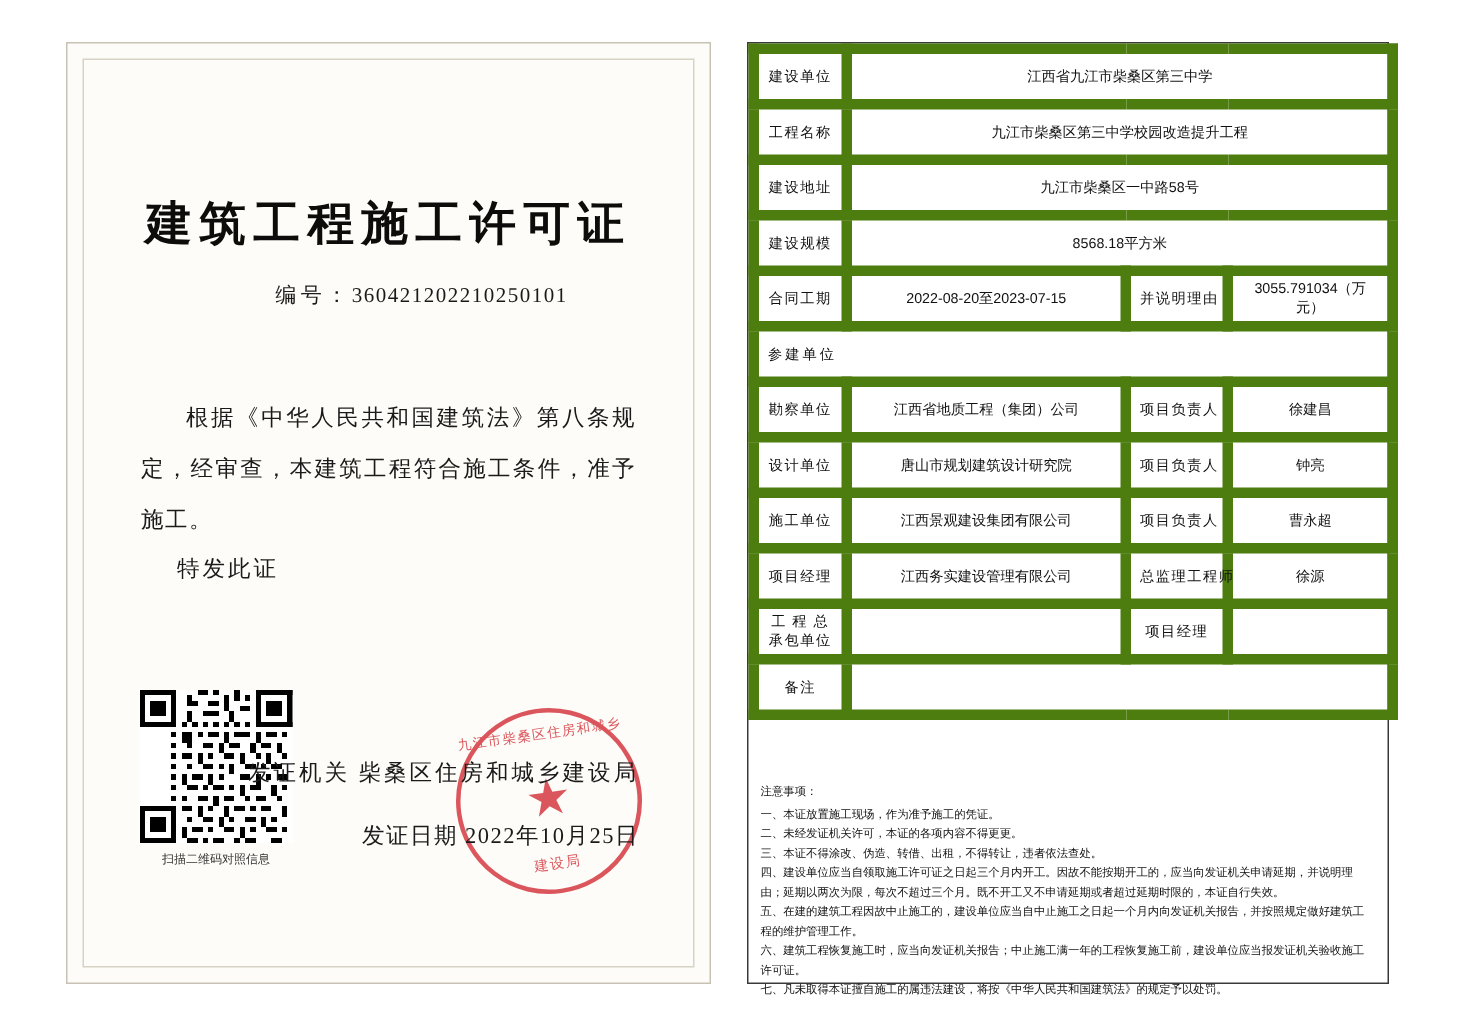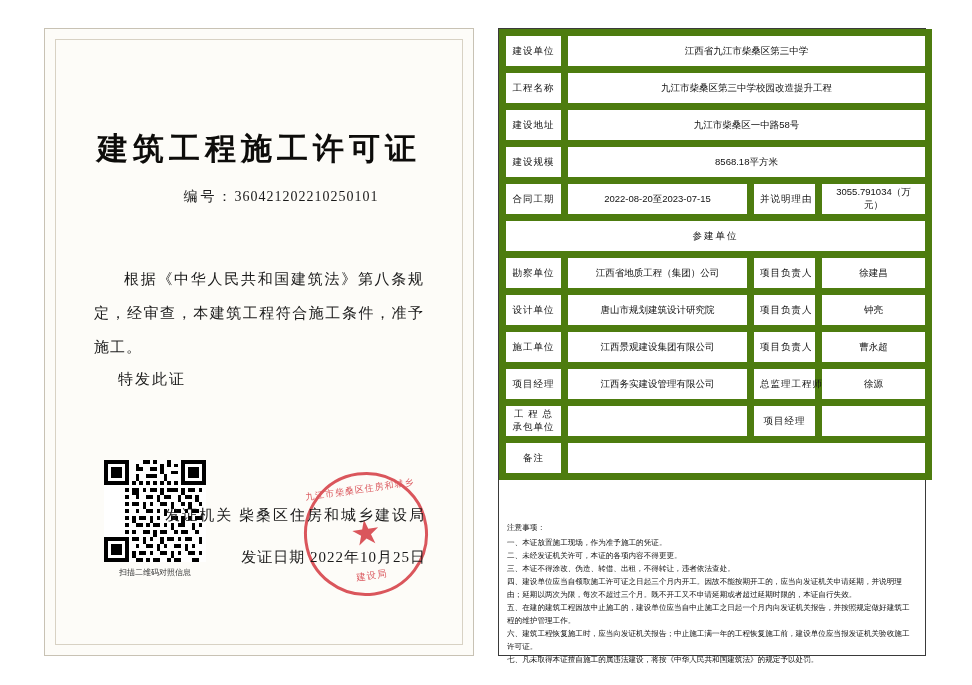--- a/index.html
+++ b/index.html
@@ -87,21 +87,21 @@
     position: absolute;
     top: 330px;
     left: 62px;
     font-size: 15px;
     letter-spacing: 2px;
   }
 
   
   .qr-wrap {
     position: absolute;
-    left: 40px;
+    left: 29px;
     top: 420px;
     width: 118px;
     font-family: Liberation Mono, monospace;
   }
   .qr-box {
     width: 102px;
     height: 102px;
     background: #ffffff;
     position: relative;
     margin: 0 auto;
@@ -202,21 +202,20 @@
   td.lbl {
     text-align: center;
     letter-spacing: 1px;
     white-space: nowrap;
   }
   td.val {
     text-align: center;
     padding-left: 8px;
   }
   td.section {
-    text-align: center;
     letter-spacing: 2px;
     height: 22px;
   }
   td.tall { height: 46px; }
   td.tall2 { height: 52px; }
   td.remark { height: 92px; vertical-align: middle; text-align: center; }
 
   .notes {
     position: absolute;
     left: 8px;

